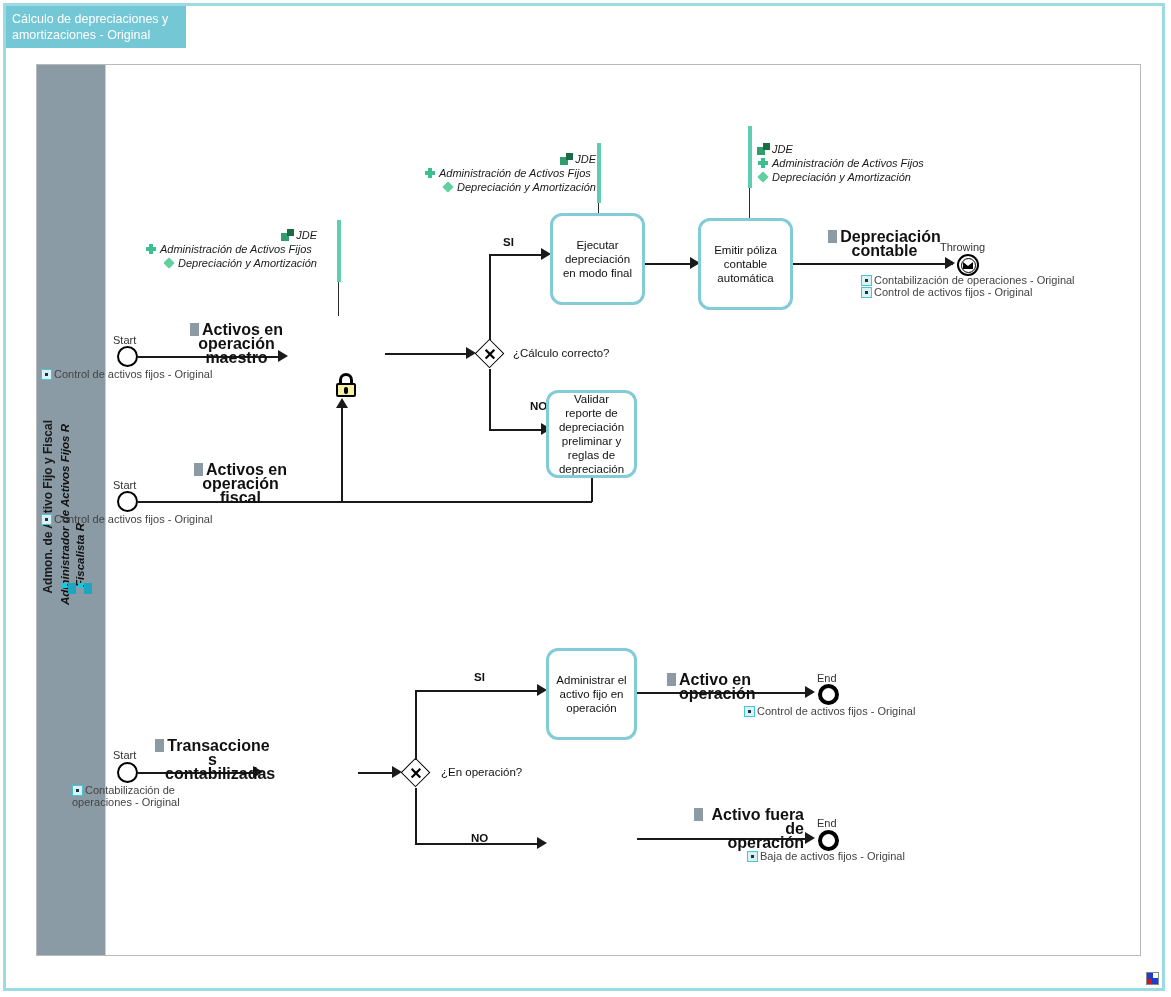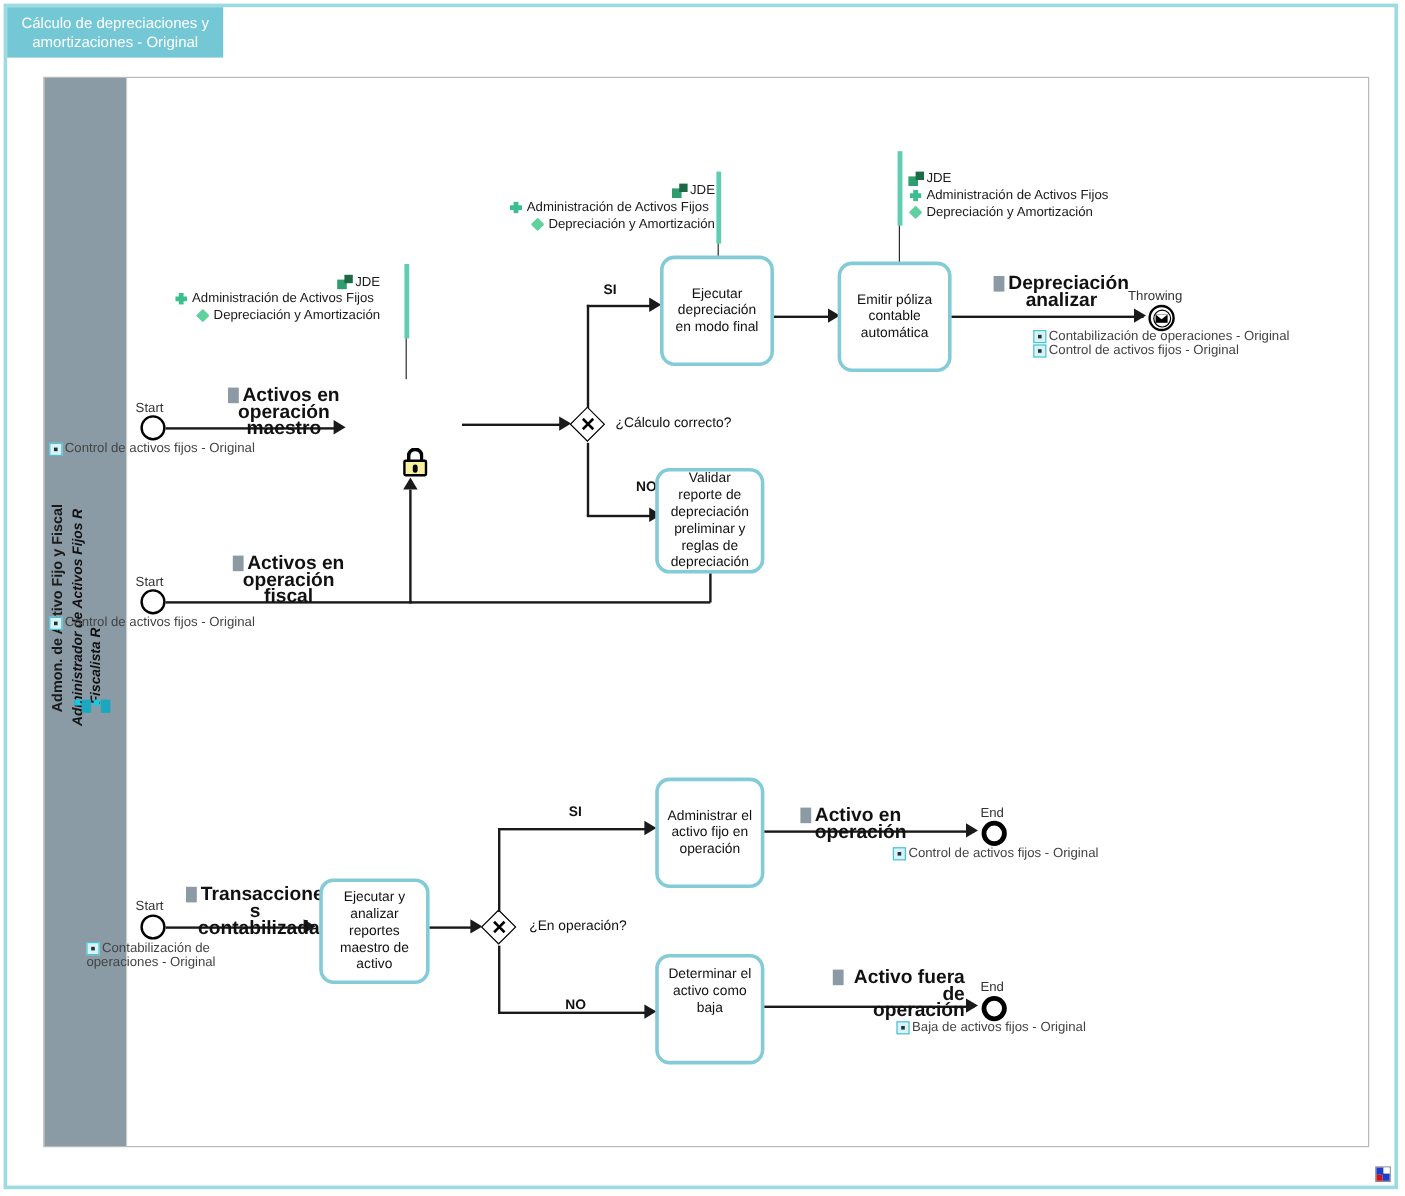--- a/index.html
+++ b/index.html
@@ -13,21 +13,21 @@
   #stage{position:absolute;left:0;top:0;width:1171px;height:997px;}
 
   
   .outer-frame{
     position:absolute;left:3px;top:3px;width:1162px;height:988px;
     border:3px solid #9ddbe3;box-sizing:border-box;background:#fff;
   }
   .title-tab{
     position:absolute;left:6px;top:6px;width:180px;height:42px;
     background:#74c7d4;color:#fff;
-    font-size:12.5px;line-height:16px;text-align:center;
+    font-size:12.5px;line-height:16px;text-align:left;
     display:flex;align-items:center;justify-content:center;
     box-sizing:border-box;padding:2px 6px;z-index:6;
   }
   .canvas{
     position:absolute;left:36px;top:64px;width:1105px;height:892px;
     border:1px solid #b9b9b9;box-sizing:border-box;background:#fff;
   }
   
   .pool-band{
     position:absolute;left:37px;top:65px;width:68px;height:890px;
@@ -101,21 +101,21 @@
   .arw{position:absolute;width:0;height:0;}
   .arw.r{border-top:6px solid transparent;border-bottom:6px solid transparent;border-left:10px solid #1a1a1a;}
   .arw.u{border-left:6px solid transparent;border-right:6px solid transparent;border-bottom:10px solid #1a1a1a;}
 
   
   .tealbar{position:absolute;width:4px;background:#5ecdb2;}
   .thinline{position:absolute;width:1.4px;background:#2b2b2b;}
 
   
   .anno{position:absolute;font-size:11px;line-height:14px;color:#1a1a1a;white-space:nowrap;}
-  .anno-row{display:flex;align-items:center;gap:2px;justify-content:flex-start;}
+  .anno-row{display:flex;align-items:center;gap:2px;justify-content:flex-start;font-style:italic;}
   .ic-jde{width:13px;height:12px;position:relative;flex:0 0 auto;}
   .ic-jde:before{content:"";position:absolute;left:0;top:4px;width:8px;height:8px;background:#2f9e6e;}
   .ic-jde:after{content:"";position:absolute;left:6px;top:0;width:7px;height:7px;background:#1d6b46;}
   .ic-puzzle{width:13px;height:12px;position:relative;flex:0 0 auto;}
   .ic-puzzle:before{content:"";position:absolute;left:1px;top:1px;width:10px;height:10px;background:#3cbf8f;
      clip-path:polygon(0 30%,30% 30%,30% 0,70% 0,70% 30%,100% 30%,100% 70%,70% 70%,70% 100%,30% 100%,30% 70%,0 70%);}
   .ic-diamond{width:13px;height:12px;position:relative;flex:0 0 auto;}
   .ic-diamond:before{content:"";position:absolute;left:2px;top:2px;width:8px;height:8px;background:#5fd09e;
      transform:rotate(45deg);border-radius:1px;}
   .ic-link{width:11px;height:11px;border:1.5px solid #49c3d6;background:#d9f2f6;
@@ -292,21 +292,21 @@
 
   <div class="task" style="left:698px;top:218px;width:95px;height:92px;">Emitir póliza contable automática</div>
 
   <div class="ln lnh" style="left:793px;top:263px;width:160px;"></div>
   <div class="arw r" style="left:945px;top:257px;"></div>
   <div class="flowlabel" style="left:832px;top:230px;width:105px;text-align:center;">
     <div class="lab-row" style="justify-content:center;">
         <span class="ic-data"></span>
         <span>Depreciación</span>
       </div>
-    <div>analizar</div>
+    <div>contable</div>
   </div>
 
   <div class="ev-label" style="left:940px;top:241px;">Throwing</div>
   <div class="throw" style="left:957px;top:254px;">
     <span class="throw-inner">
         <span class="env"></span>
       </span>
   </div>
   <div class="linknote" style="left:861px;top:274px;">
     <div class="row">
@@ -337,21 +337,20 @@
   <div class="ln lnh" style="left:138px;top:772px;width:119px;"></div>
   <div class="arw r" style="left:253px;top:766px;"></div>
   <div class="flowlabel" style="left:165px;top:739px;width:95px;text-align:center;">
     <div class="lab-row" style="justify-content:center;">
         <span class="ic-data"></span>
         <span>Transaccione</span>
       </div>
     <div>s contabilizadas</div>
   </div>
 
-  <div class="task" style="left:266px;top:732px;width:92px;height:88px;">Ejecutar y analizar reportes maestro de activo</div>
 
   <div class="ln lnh" style="left:358px;top:772px;width:39px;"></div>
   <div class="arw r" style="left:392px;top:766px;"></div>
 
   <div class="gw" style="left:401px;top:758px;">
     <span class="dia"></span>
     <span class="xs">✕</span>
   </div>
   <div class="gwtext" style="left:441px;top:766px;">¿En operación?</div>
 
@@ -377,21 +376,20 @@
   </div>
   <div class="ev-label" style="left:817px;top:672px;">End</div>
   <div class="ev end" style="left:818px;top:684px;width:21px;height:21px;"></div>
   <div class="linknote" style="left:744px;top:705px;">
     <div class="row">
         <span class="ic-link"></span>
         <span>Control de activos fijos - Original</span>
       </div>
   </div>
 
-  <div class="task top-align" style="left:546px;top:795px;width:91px;height:92px;">Determinar el activo como baja</div>
 
   <div class="ln lnh" style="left:637px;top:838px;width:175px;"></div>
   <div class="arw r" style="left:805px;top:832px;"></div>
   <div class="flowlabel" style="left:694px;top:808px;width:110px;text-align:right;">
     <div class="lab-row" style="justify-content:flex-start;">
         <span class="ic-data"></span>
         <span>Activo fuera de</span>
       </div>
     <div style="padding-left:10px;">operación</div>
   </div>

